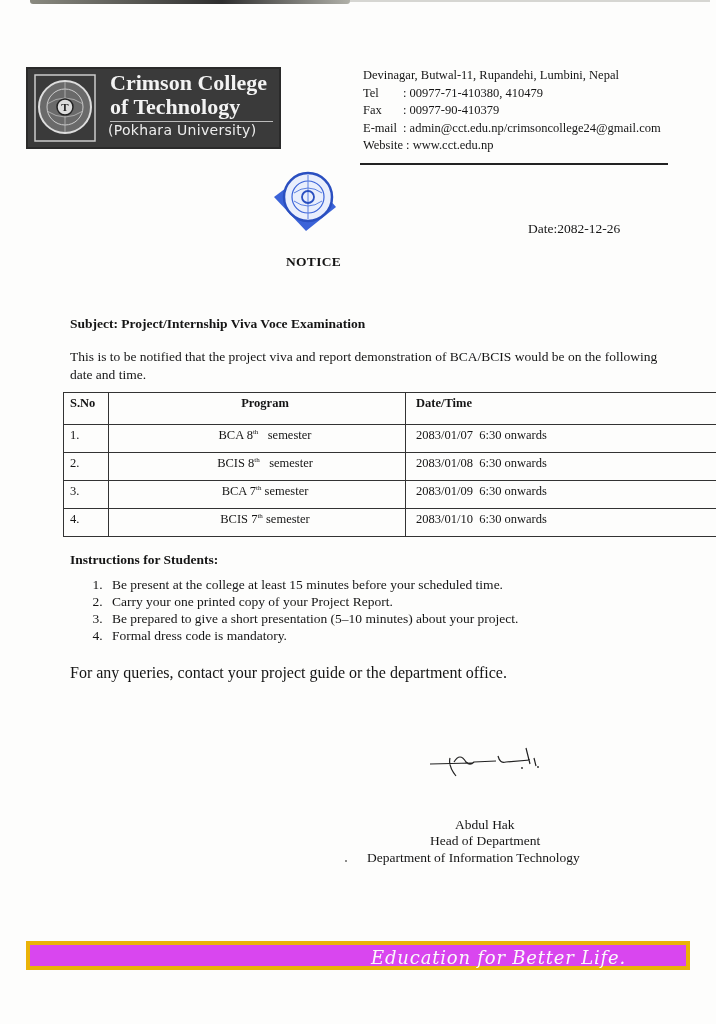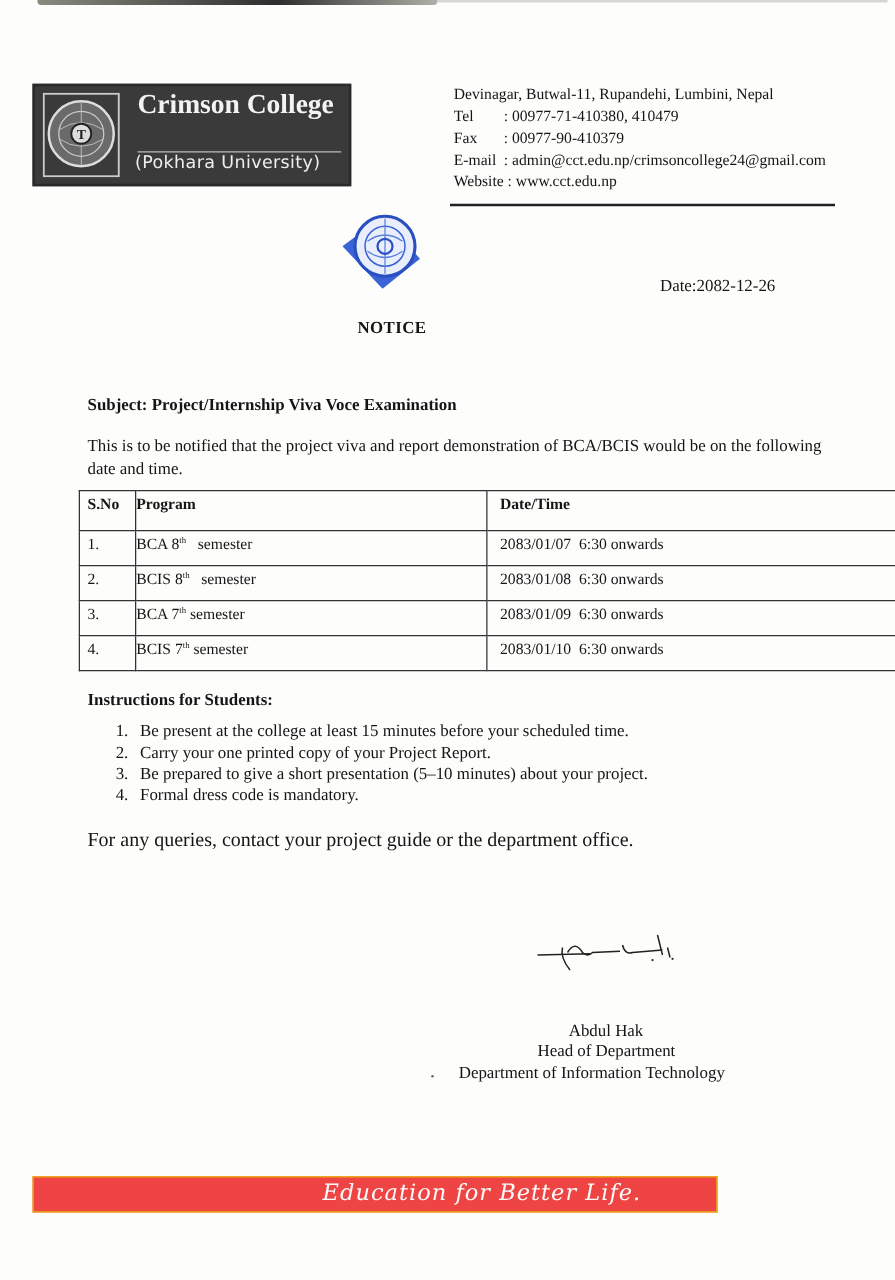--- a/index.html
+++ b/index.html
@@ -31,54 +31,55 @@
 
   .subject { position:absolute; left:70px; top:316px; font-size:13.5px; font-weight:bold; }
   .intro { position:absolute; left:70px; top:348px; width:600px; font-size:13.5px; line-height:18px; }
 
   table.sched { position:absolute; left:63px; top:392px; width:694px; border-collapse:collapse; font-size:12.5px; }
   table.sched th, table.sched td { border:1px solid #333; padding:0 0 0 6px; text-align:left; vertical-align:top; }
   table.sched th { height:28px; padding-top:3px; font-weight:bold; }
   table.sched td { height:24px; padding-top:3px; }
   table.sched .c1 { width:38px; }
   table.sched .c2 { width:280px; }
-  table.sched td.c2, table.sched th.c2 { padding-left:0; }
+  table.sched td.c2, table.sched th.c2 { padding-left:16px;text-align:center; }
   table.sched td.c3, table.sched th.c3 { padding-left:10px; }
   sup { font-size:7px; }
 
   .instr-title { position:absolute; left:70px; top:552px; font-size:13.5px; font-weight:bold; }
   ol.instr { position:absolute; left:86px; top:576px; margin:0; padding:0 0 0 20px; font-size:13.5px; line-height:17px; width:560px; }
   ol.instr li { padding-left:6px; }
   .queries { position:absolute; left:70px; top:664px; font-size:16px; }
 
   .signature { position:absolute; left:426px; top:744px; width:130px; height:40px; }
   .sig-name { position:absolute; left:455px; top:817px; font-size:13.5px; }
   .sig-role { position:absolute; left:410px; top:833px; font-size:13.5px;margin-left:20px; }
   .sig-dept { position:absolute; left:367px; top:850px; font-size:13.5px; }
   .dot { position:absolute; left:345px; top:860px; width:2px; height:2px; background:#666; border-radius:1px; }
 
-  .footer-band { position:absolute; left:26px; top:941px; width:548px; height:29px; background:#ef4444; border:1px solid #eab308; box-sizing:border-box; }
+  .footer-band { position:absolute; left:26px; top:941px; width:664px; height:29px; background:#d946ef; border:4px solid #eab308; box-sizing:border-box; }
   .footer-text { position:absolute; right:60px; top:2px; color:#fafafa; font-family:"DejaVu Serif", serif; font-style:italic; font-size:18px; letter-spacing:0.8px; white-space:nowrap; }
 </style>
 </head>
 <body>
 
 <div class="top-edge"></div>
 <div class="top-edge2"></div>
 
 <div class="logo-box">
   <svg class="logo-emblem" viewBox="0 0 62 68">
     <rect x="1" y="1" width="60" height="66" fill="none" stroke="#ccc" stroke-width="1.5"></rect>
     <circle cx="31" cy="33" r="26" fill="#6a6a6a" stroke="#ddd" stroke-width="2"></circle>
     <circle cx="31" cy="33" r="18" fill="none" stroke="#ccc" stroke-width="1"></circle>
     <path d="M13 30 Q31 18 49 30 M13 37 Q31 49 49 37 M31 8 L31 58" stroke="#bbb" stroke-width="0.8" fill="none"></path>
     <circle cx="31" cy="33" r="8" fill="#ddd" stroke="#222" stroke-width="1.5"></circle>
     <text x="31" y="37" text-anchor="middle" font-family="Liberation Serif, serif" font-size="11" font-weight="bold" fill="#222">T</text>
   </svg>
   <div class="logo-line1">Crimson College</div>
+  <div class="logo-line2">of Technology</div>
   <div class="logo-rule"></div>
   <div class="logo-sub">(Pokhara University)</div>
 </div>
 
 <div class="contact">
   <div class="row">Devinagar, Butwal-11, Rupandehi, Lumbini, Nepal</div>
   <div class="row"><span class="k">Tel</span><span>: 00977-71-410380, 410479</span></div>
   <div class="row"><span class="k">Fax</span><span>: 00977-90-410379</span></div>
   <div class="row"><span class="k">E-mail</span><span>: admin@cct.edu.np/crimsoncollege24@gmail.com</span></div>
   <div class="row"><span>Website</span> <span>: www.cct.edu.np</span></div>

